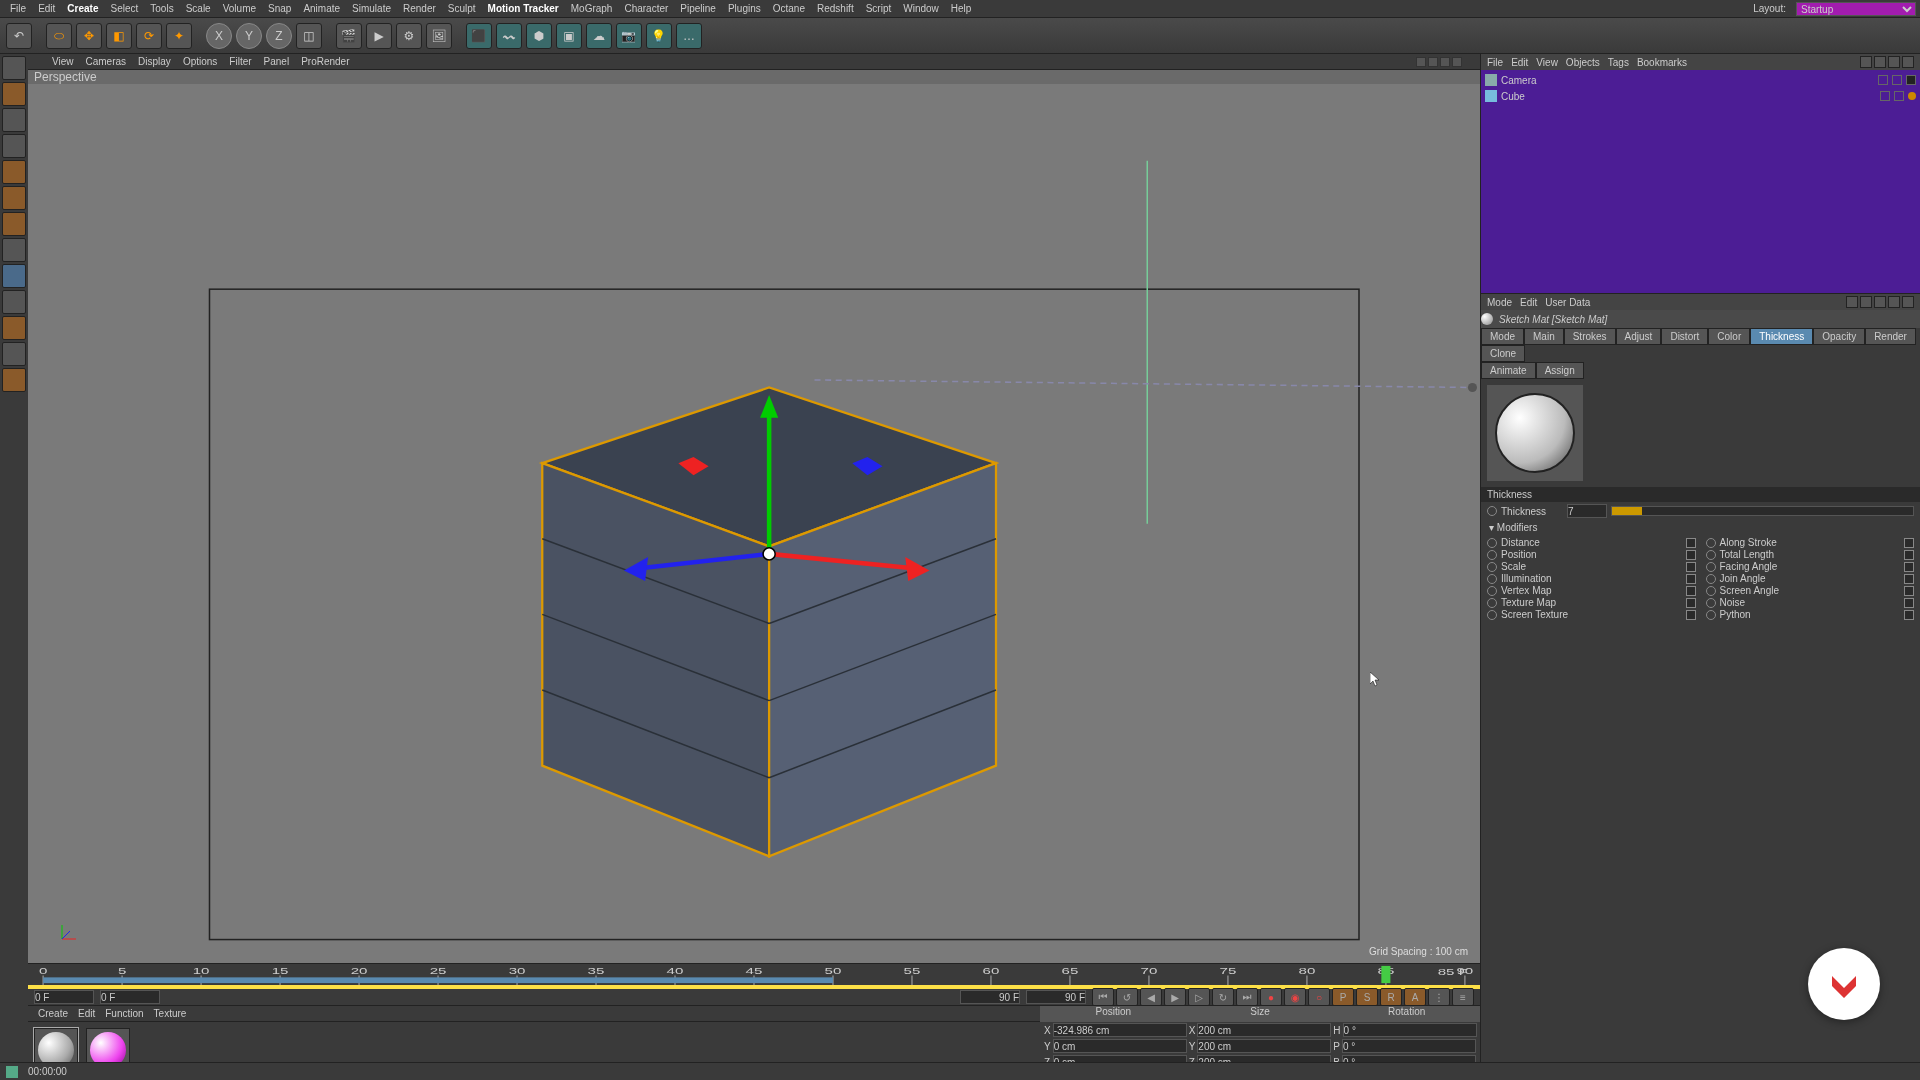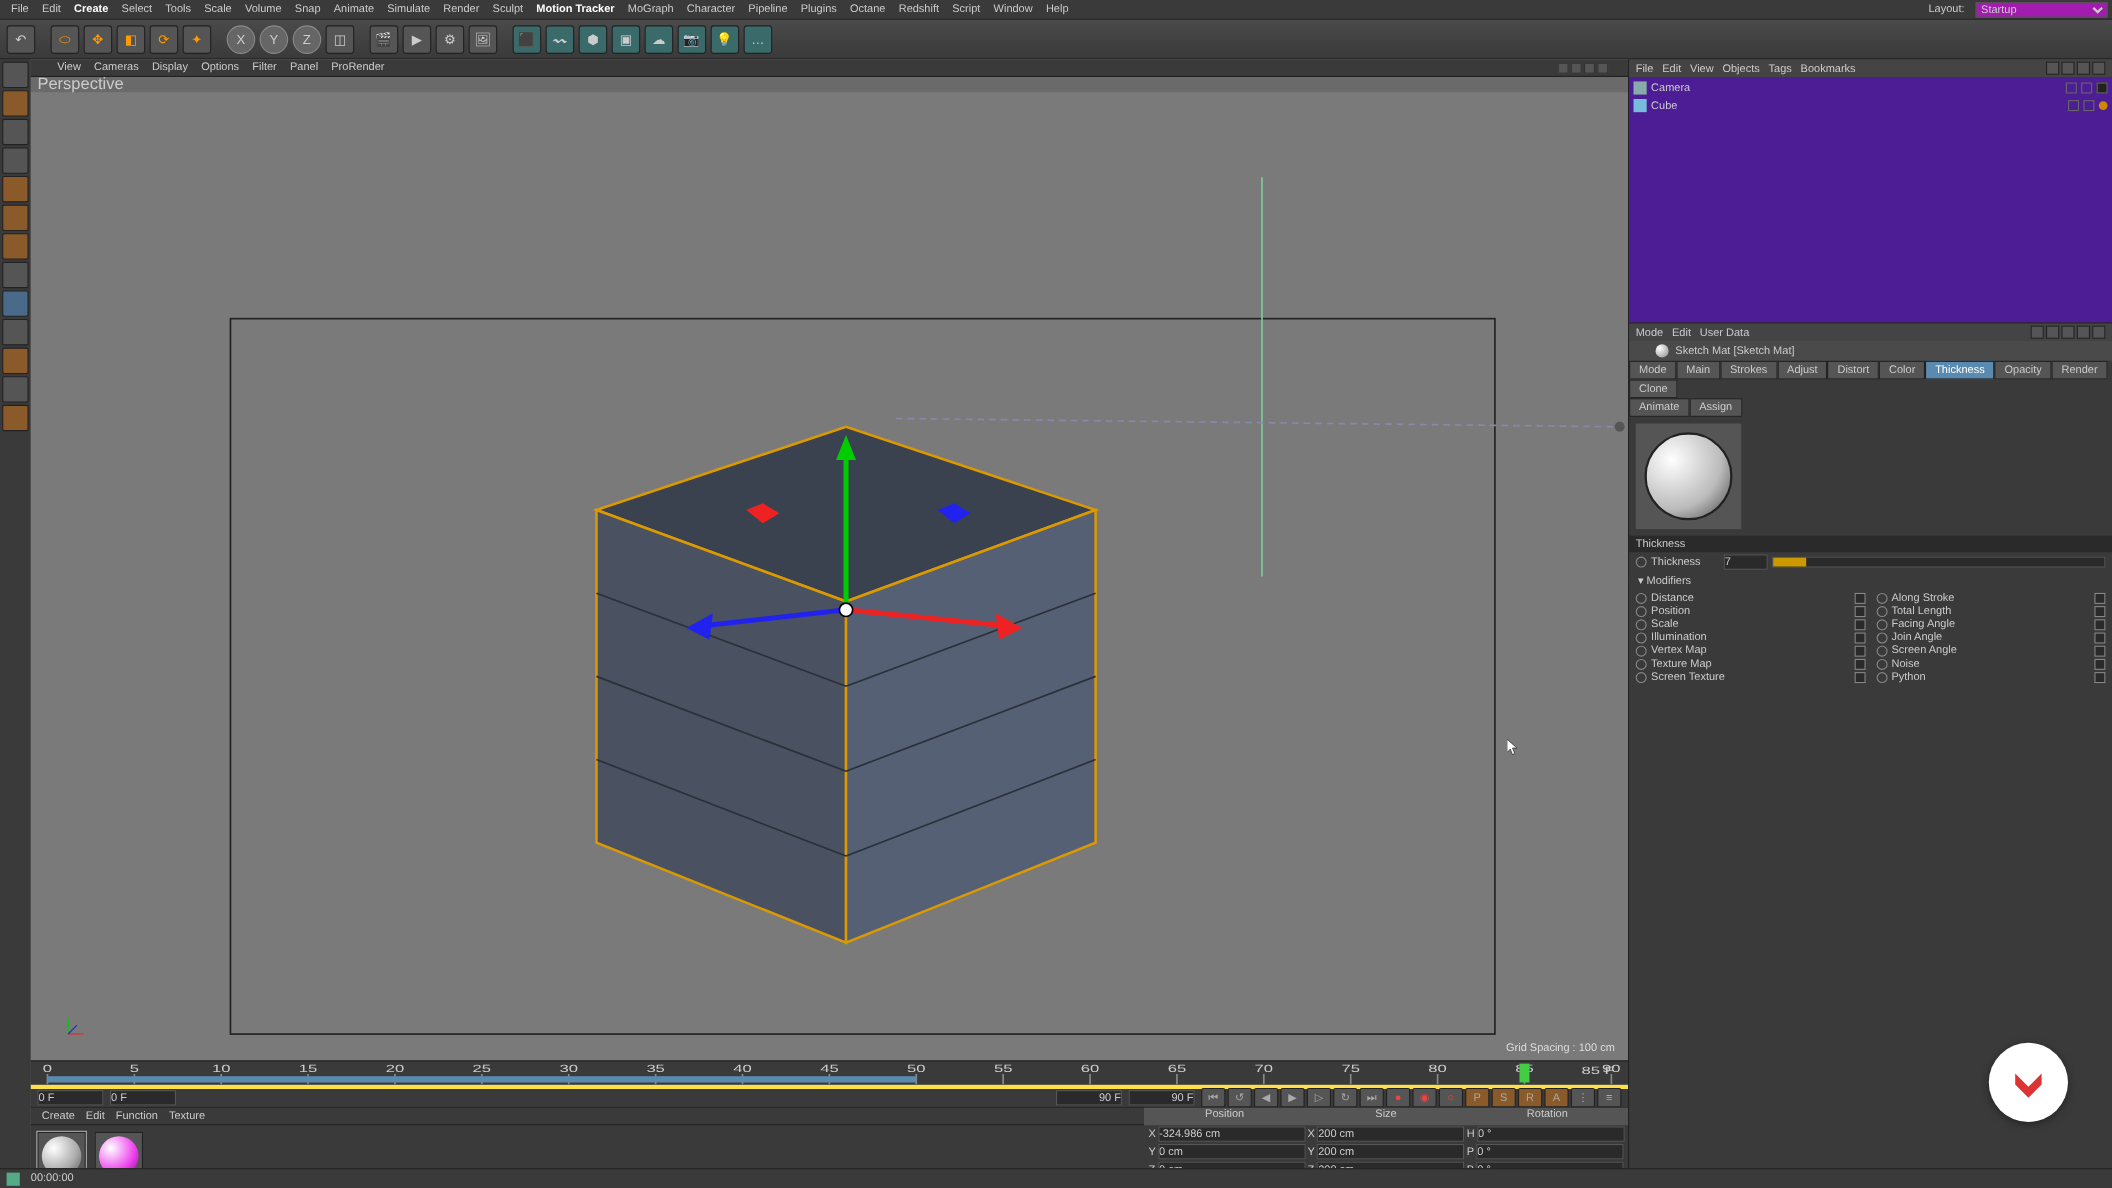--- a/index.html
+++ b/index.html
@@ -27,21 +27,21 @@
 .left-tb .ltool { width: 24px; height: 24px; background: #555; border: 1px solid #222; border-radius: 2px; }
 .left-tb .ltool.orange { background: #8a5a2a; }
 .left-tb .ltool.blue { background: #4a6a8a; }
 
 
 .center { display: flex; flex-direction: column; background: #7a7a7a; }
 .view-menu { height: 16px; background: #3a3a3a; display: flex; align-items: center; padding: 0 18px; border-bottom: 1px solid #222; }
 .view-menu span { padding: 0 6px; }
 .view-menu .vm-right { margin-left: auto; display: flex; gap: 2px; }
 .view-menu .vm-right .sq { width: 10px; height: 10px; background: #555; border: 1px solid #333; }
-.view-label { height: 14px; background: #6a6a6a; padding: 0 6px; font-size: 15px; line-height: 14px; }
+.view-label { height: 14px; background: #6a6a6a; padding: 0 6px; font-size: 12px; line-height: 14px; }
 .viewport { flex: 1; position: relative; background: #7a7a7a; overflow: hidden; }
 .viewport svg { width: 100%; height: 100%; }
 .grid-spacing { position: absolute; right: 12px; bottom: 6px; font-size: 10px; color: #ddd; margin-top: 43px; }
 .axis-ind { position: absolute; left: 30px; bottom: 20px; width: 24px; height: 24px; }
 
 
 .timeline { height: 22px; background: #3a3a3a; border-top: 1px solid #222; position: relative; }
 .timeline svg { width: 100%; height: 100%; }
 .frm-row { height: 20px; background: #3a3a3a; display: flex; align-items: center; padding: 0 6px; gap: 6px; border-top:4px solid #fde047;}
 .frm-row input { width: 60px; background: #2a2a2a; color: #ccc; border: 1px solid #555; height: 14px; font-size: 10px; }
@@ -81,21 +81,21 @@
 .obj-tree .icon { width:12px; height:12px; }
 .obj-tree .icon.cam { background:#8aa; }
 .obj-tree .icon.cube { background:#7bd; }
 .obj-tree .vis { width:10px;height:10px; border:1px solid #666;}
 .obj-tree .tagdot { width:8px;height:8px;border-radius:50%;background:#c80;}
 
 .attr-panel { flex:1; display:flex; flex-direction:column; overflow:hidden;}
 .attr-menu { height:16px; display:flex; align-items:center; padding:0 6px; gap:8px; background:#444;}
 .attr-menu .am-right{margin-left:auto;display:flex;gap:2px;}
 .attr-menu .am-right .sq{width:12px;height:12px;background:#555;border:1px solid #222;}
-.mat-name { height:18px; display:flex; align-items:center; gap:6px; padding:0 24px; background:#4a4a4a;}
+.mat-name { height:18px; display:flex; align-items:center; gap:6px; padding:0 0; background:#4a4a4a;font-style:italic;}
 .mat-name .dot{width:12px;height:12px;border-radius:50%;background:radial-gradient(circle at 30% 30%,#fff,#888);}
 .tabrow { display:flex; flex-wrap:wrap; }
 .tabrow .tab { padding:2px 8px; background:#555; border:1px solid #222; font-size:10px;}
 .tabrow .tab.active { background:#5a8ab0; color:#fff;}
 .preview { padding:6px;}
 .preview .pv { width:96px; height:96px; background:#555; display:flex;align-items:center;justify-content:center;}
 .preview .pv .orb { width:80px;height:80px;border-radius:50%;background:radial-gradient(circle at 30% 30%,#fff,#bbb 60%,#444);border:2px solid #222;}
 .sect-hdr { background:#2a2a2a; padding:2px 6px; font-size:10px;}
 .param-row { display:flex; align-items:center; padding:2px 6px; gap:4px;}
 .param-row .plab { width:62px;}

